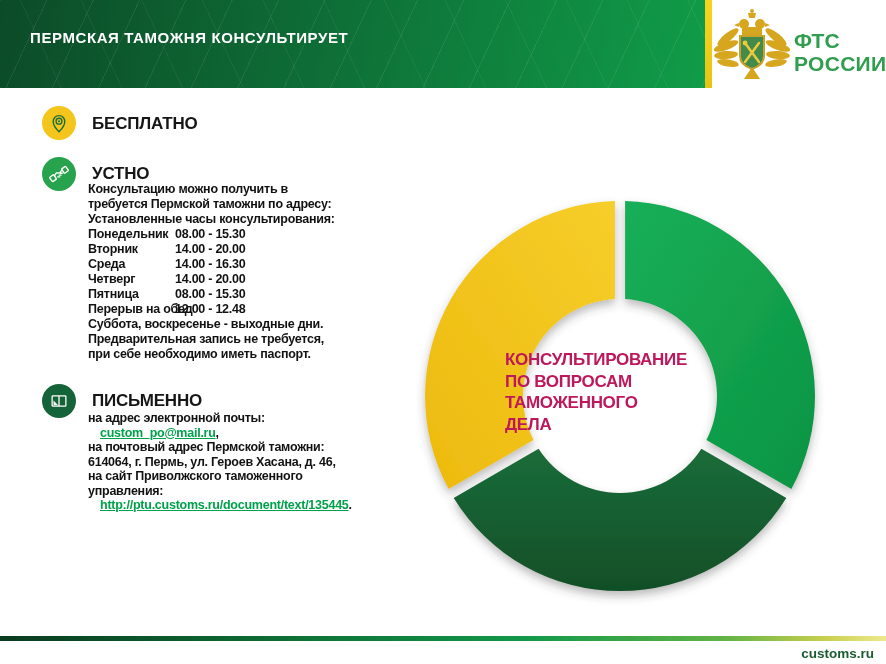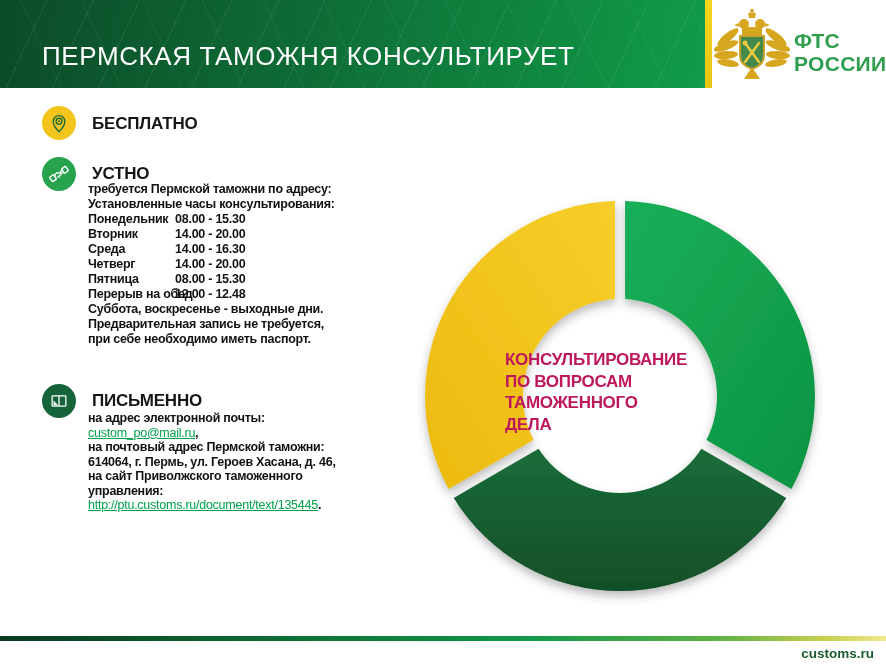--- a/index.html
+++ b/index.html
@@ -13,22 +13,22 @@
     background-image:
       repeating-linear-gradient(115deg, rgba(255,255,255,0.08) 0 1px, transparent 1px 42px),
       repeating-linear-gradient(65deg, rgba(255,255,255,0.05) 0 1px, transparent 1px 55px),
       linear-gradient(100deg,#0C4B28 0%,#0E6D36 45%,#109C48 100%);
   }
   .header-accent{
     position:absolute;left:705px;top:0;width:7px;height:88px;
     background:linear-gradient(#F6D51F,#E7C414);
   }
   .page-title{
-    position:absolute;left:30px;top:29px;margin:12px;
-    color:#ffffff;font-size:26px;font-weight:400;letter-spacing:0.6px;white-space:nowrap;
+    position:absolute;left:30px;top:29px;margin:0;
+    color:#ffffff;font-size:15px;font-weight:700;letter-spacing:0.6px;white-space:nowrap;
   }
   .logo{position:absolute;left:712px;top:5px;width:170px;height:80px;}
   .logo-eagle{position:absolute;left:2px;top:2px;}
   .logo-text{
     position:absolute;left:82px;top:24px;
     color:#2F9E4E;font-weight:700;font-size:21px;line-height:23px;letter-spacing:0.3px;
   }
   
   .circle-icon{position:absolute;width:34px;height:34px;border-radius:50%;display:flex;align-items:center;justify-content:center;}
   .icon-free{left:42px;top:106px;background:#F3C51D;}
@@ -43,21 +43,21 @@
   .label-written{top:391px;}
   .body-text{
     position:absolute;left:88px;color:#121212;
     font-size:12.5px;font-weight:700;letter-spacing:-0.25px;line-height:15px;white-space:nowrap;
   }
   .oral-body{top:182px;width:300px;}
   .written-body{top:411px;width:320px;line-height:14.5px;}
   .sched-row{display:flex;}
   .sched-day{width:87px;}
   .sched-time{}
-  a.green-link{color:#00A14B;font-weight:400;text-decoration:underline;}
+  a.green-link{color:#00A14B;font-weight:700;text-decoration:underline;margin-left:12px;}
   .link-suffix{color:#121212;}
   
   .donut{position:absolute;left:410px;top:186px;}
   .donut-center-label{
     position:absolute;left:505px;top:349px;width:230px;
     text-align:left;color:#be185d;font-size:17px;font-weight:700;line-height:21.5px;letter-spacing:-0.3px;
   }
   
   .footer-line{
     position:absolute;left:0;top:636px;width:886px;height:5px;
@@ -137,20 +137,21 @@
         <path d="M7.2 11 L10.3 9.6 L13.4 11.6 L16.8 10.2"></path>
         <path d="M9.3 13.6 l1.6 1.2"></path>
         <path d="M11.4 12.9 l1.6 1.2"></path>
         <path d="M13.5 12.1 l1.6 1.2"></path>
       </g>
     </svg>
   </div>
   <h2 class="section-label label-oral">УСТНО</h2>
 
   <div class="body-text oral-body">
+    <div>Консультацию можно получить в</div>
     <div>требуется Пермской таможни по адресу:</div>
     <div>Установленные часы консультирования:</div>
     <div class="sched-row">
       <span class="sched-day">Понедельник</span>
       <span class="sched-time">08.00 - 15.30</span>
     </div>
     <div class="sched-row">
       <span class="sched-day">Вторник</span>
       <span class="sched-time">14.00 - 20.00</span>
     </div>

